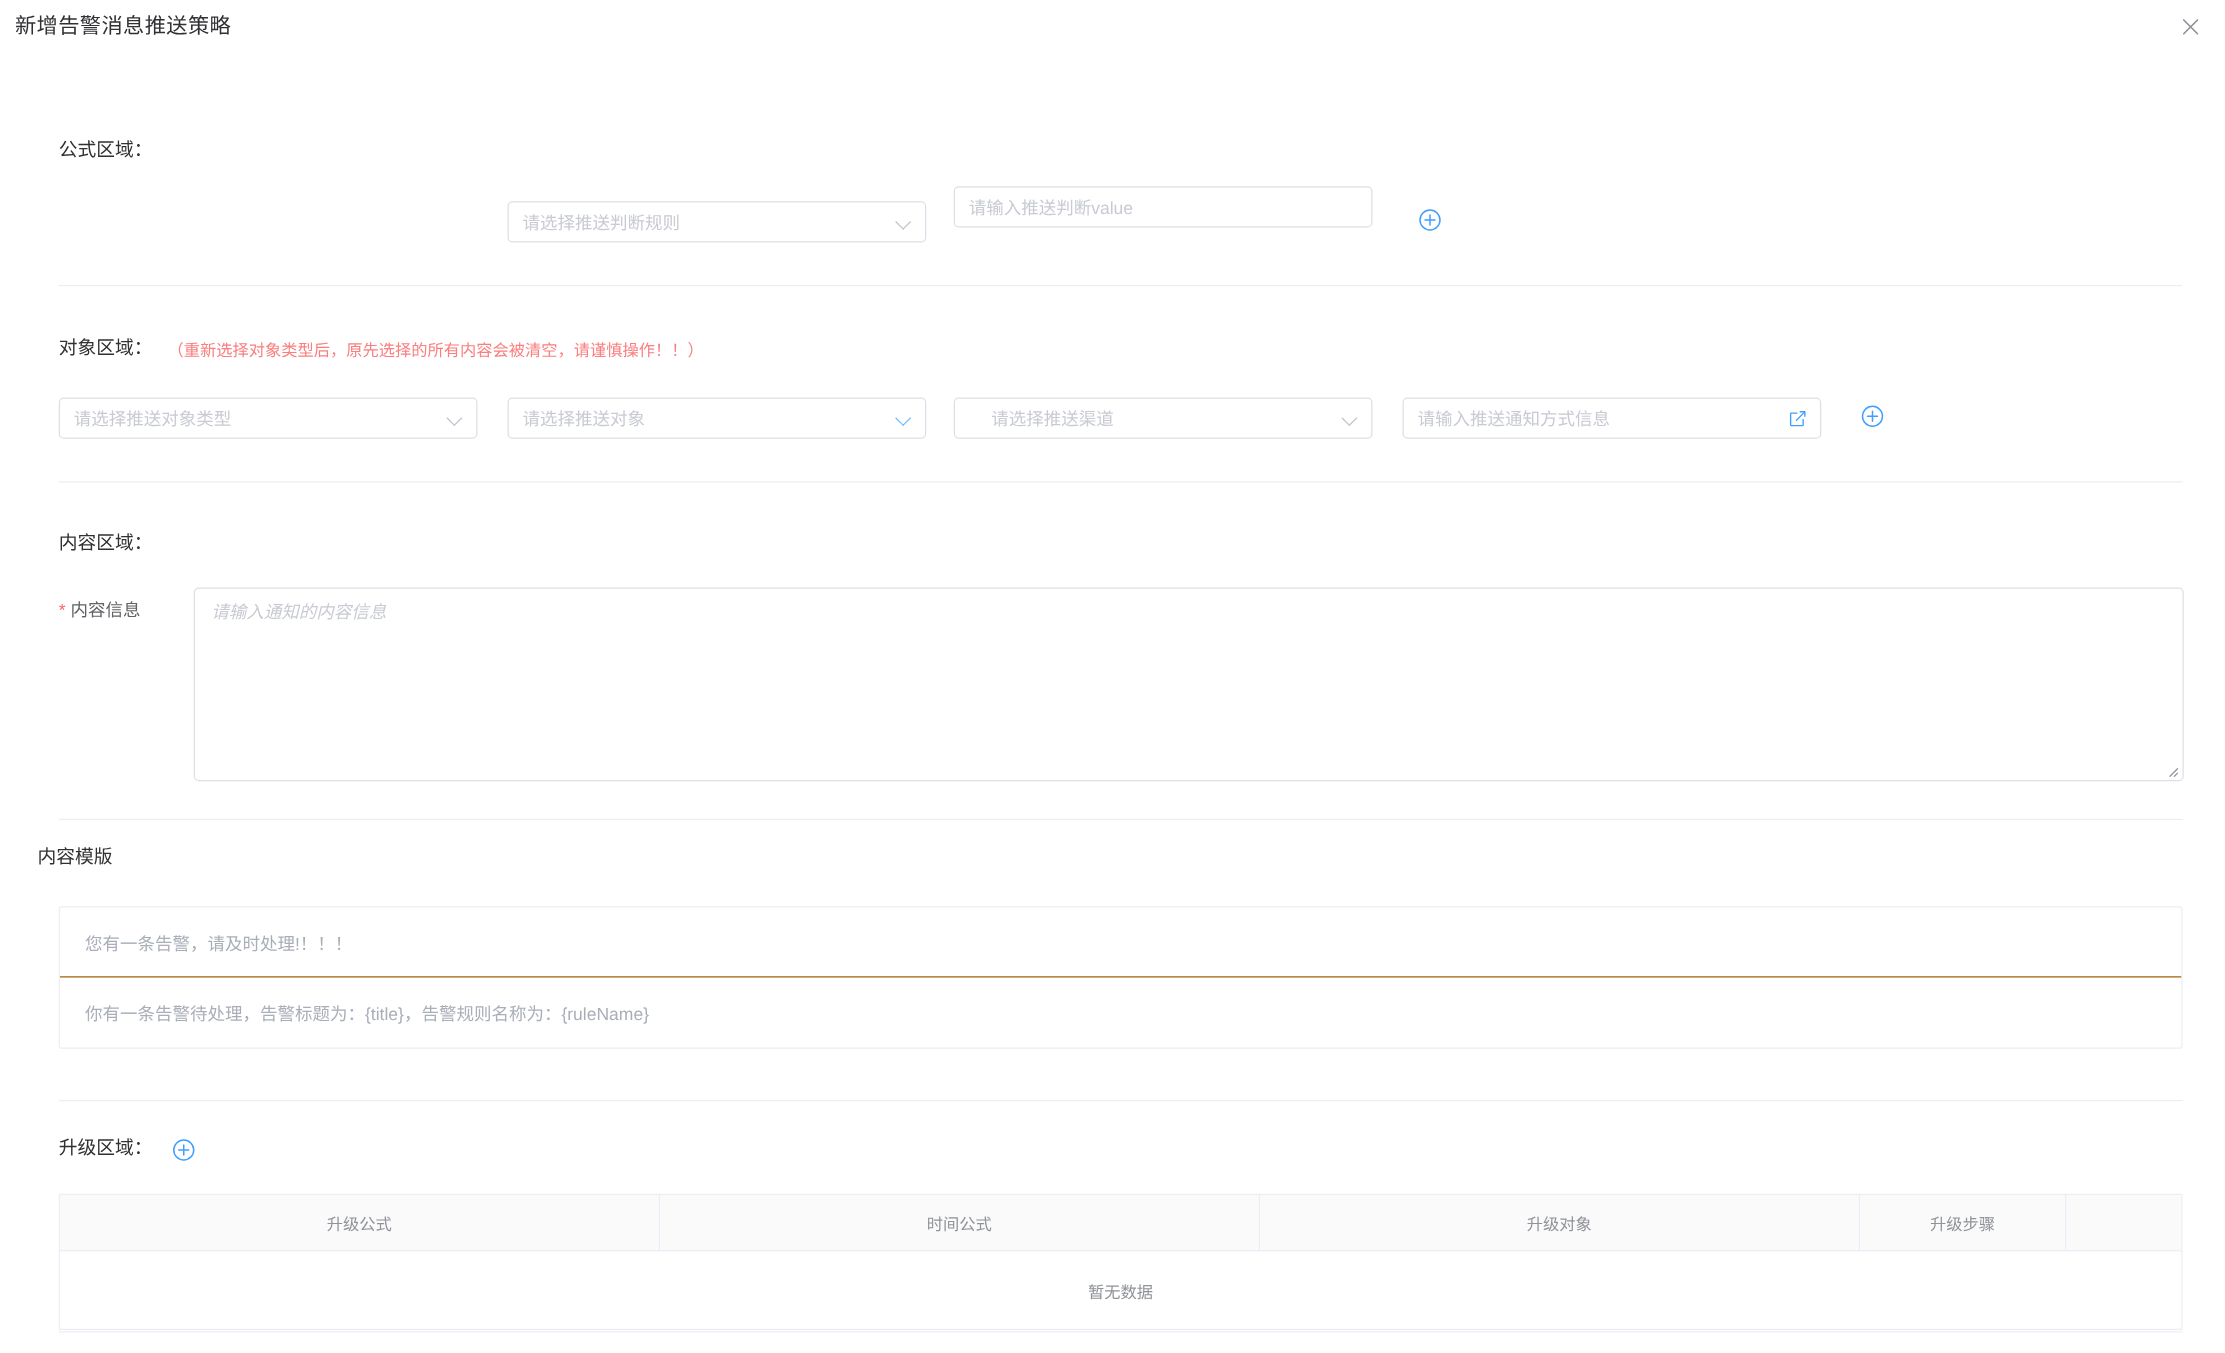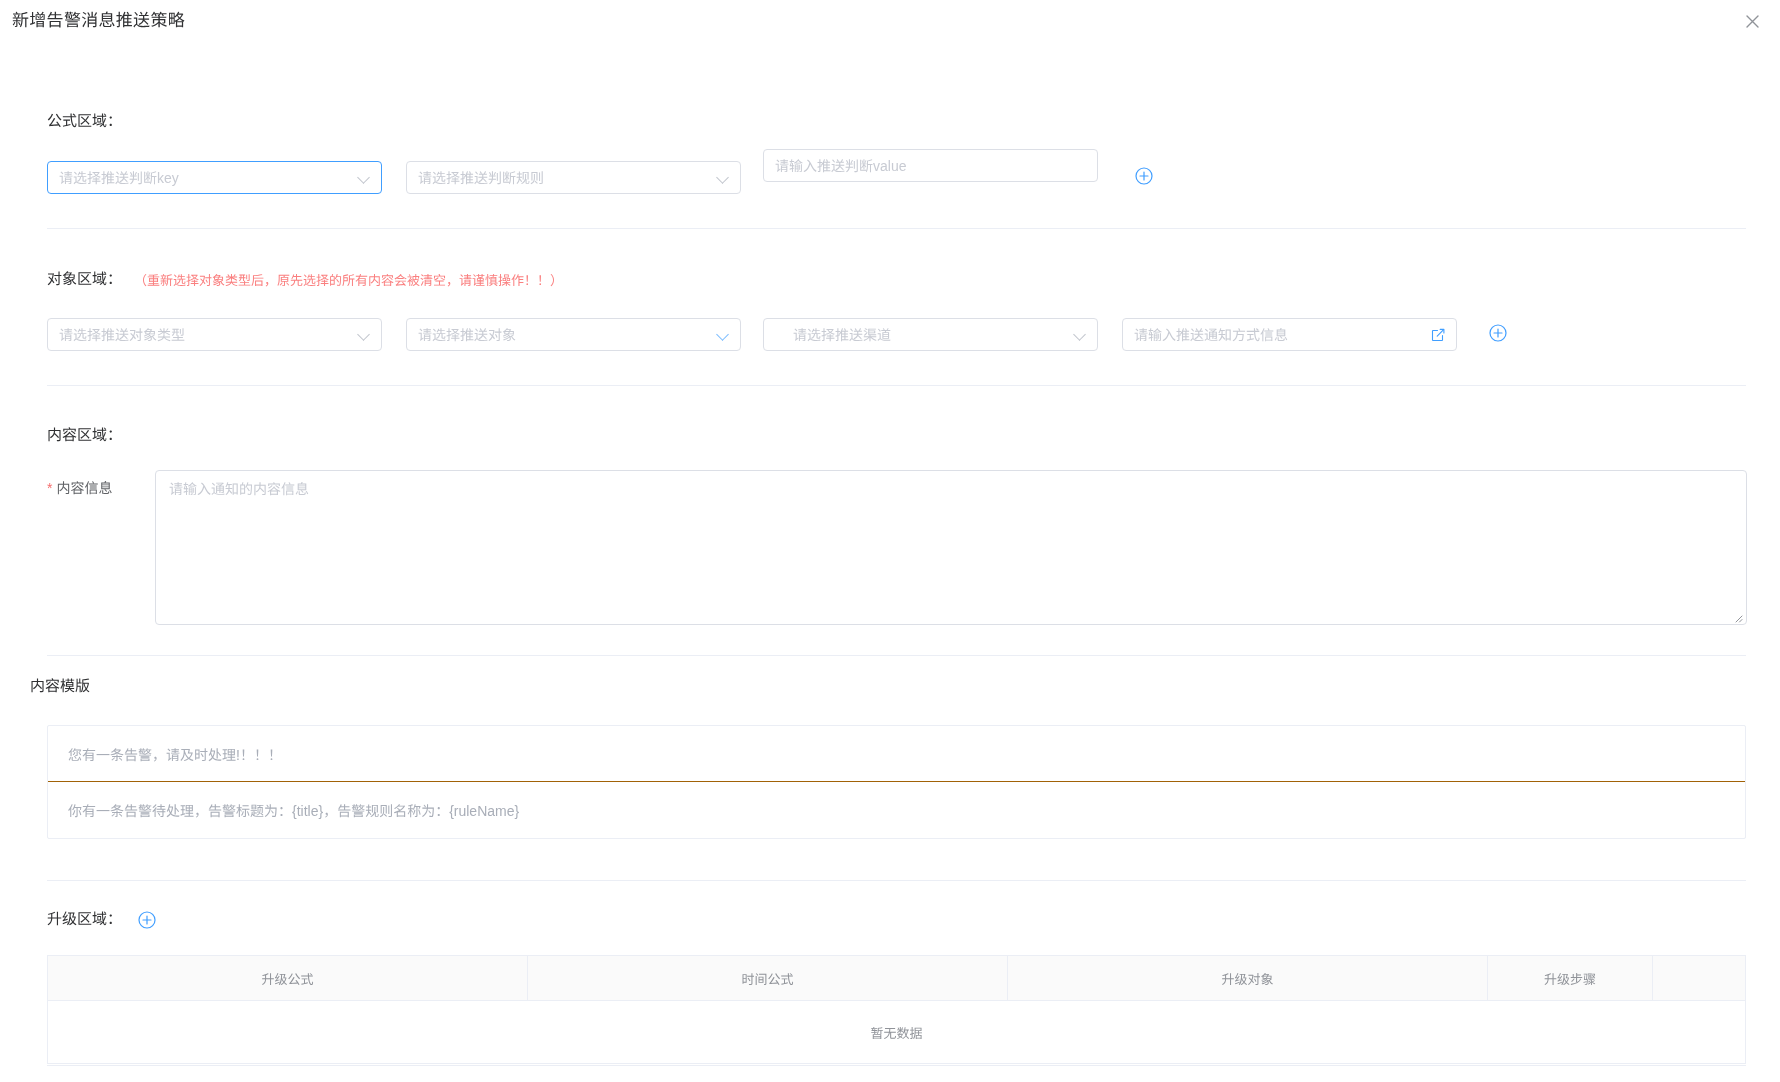--- a/index.html
+++ b/index.html
@@ -168,20 +168,21 @@
     border-radius: 4px;
     background: #fff;
     padding: 7px 13px;
     overflow: hidden;
   }
   .textarea-box .placeholder {
     font-size: 14px;
     line-height: 22px;
     color: #c8cbd3;
     user-select: none;
+    font-style: italic;
   }
   .resize-handle {
     position: absolute;
     right: 1px;
     bottom: 1px;
     width: 14px;
     height: 14px;
     cursor: nwse-resize;
     color: #909399;
   }
@@ -249,24 +250,20 @@
     <div class="dialog-title">新增告警消息推送策略</div>
     <button class="close-btn">
       <svg width="13" height="13" viewBox="0 0 13 13" aria-hidden="true">
         <path d="M1 1 L12 12 M12 1 L1 12" stroke="#909399" stroke-width="1.4" fill="none" stroke-linecap="round"></path>
       </svg>
     </button>
   </div>
 
   <div class="section-label" style="left:47px; top:110px;">公式区域：</div>
 
-  <div class="field focused" style="left:47px; top:161px; width:335px;">
-    <span class="placeholder">请选择推送判断key</span>
-    <span class="chev"></span>
-  </div>
 
   <div class="field" style="left:406px; top:161px; width:335px;">
     <span class="placeholder">请选择推送判断规则</span>
     <span class="chev"></span>
   </div>
 
   <div class="field" style="left:763px; top:149px; width:335px;">
     <span class="placeholder">请输入推送判断value</span>
   </div>
 

